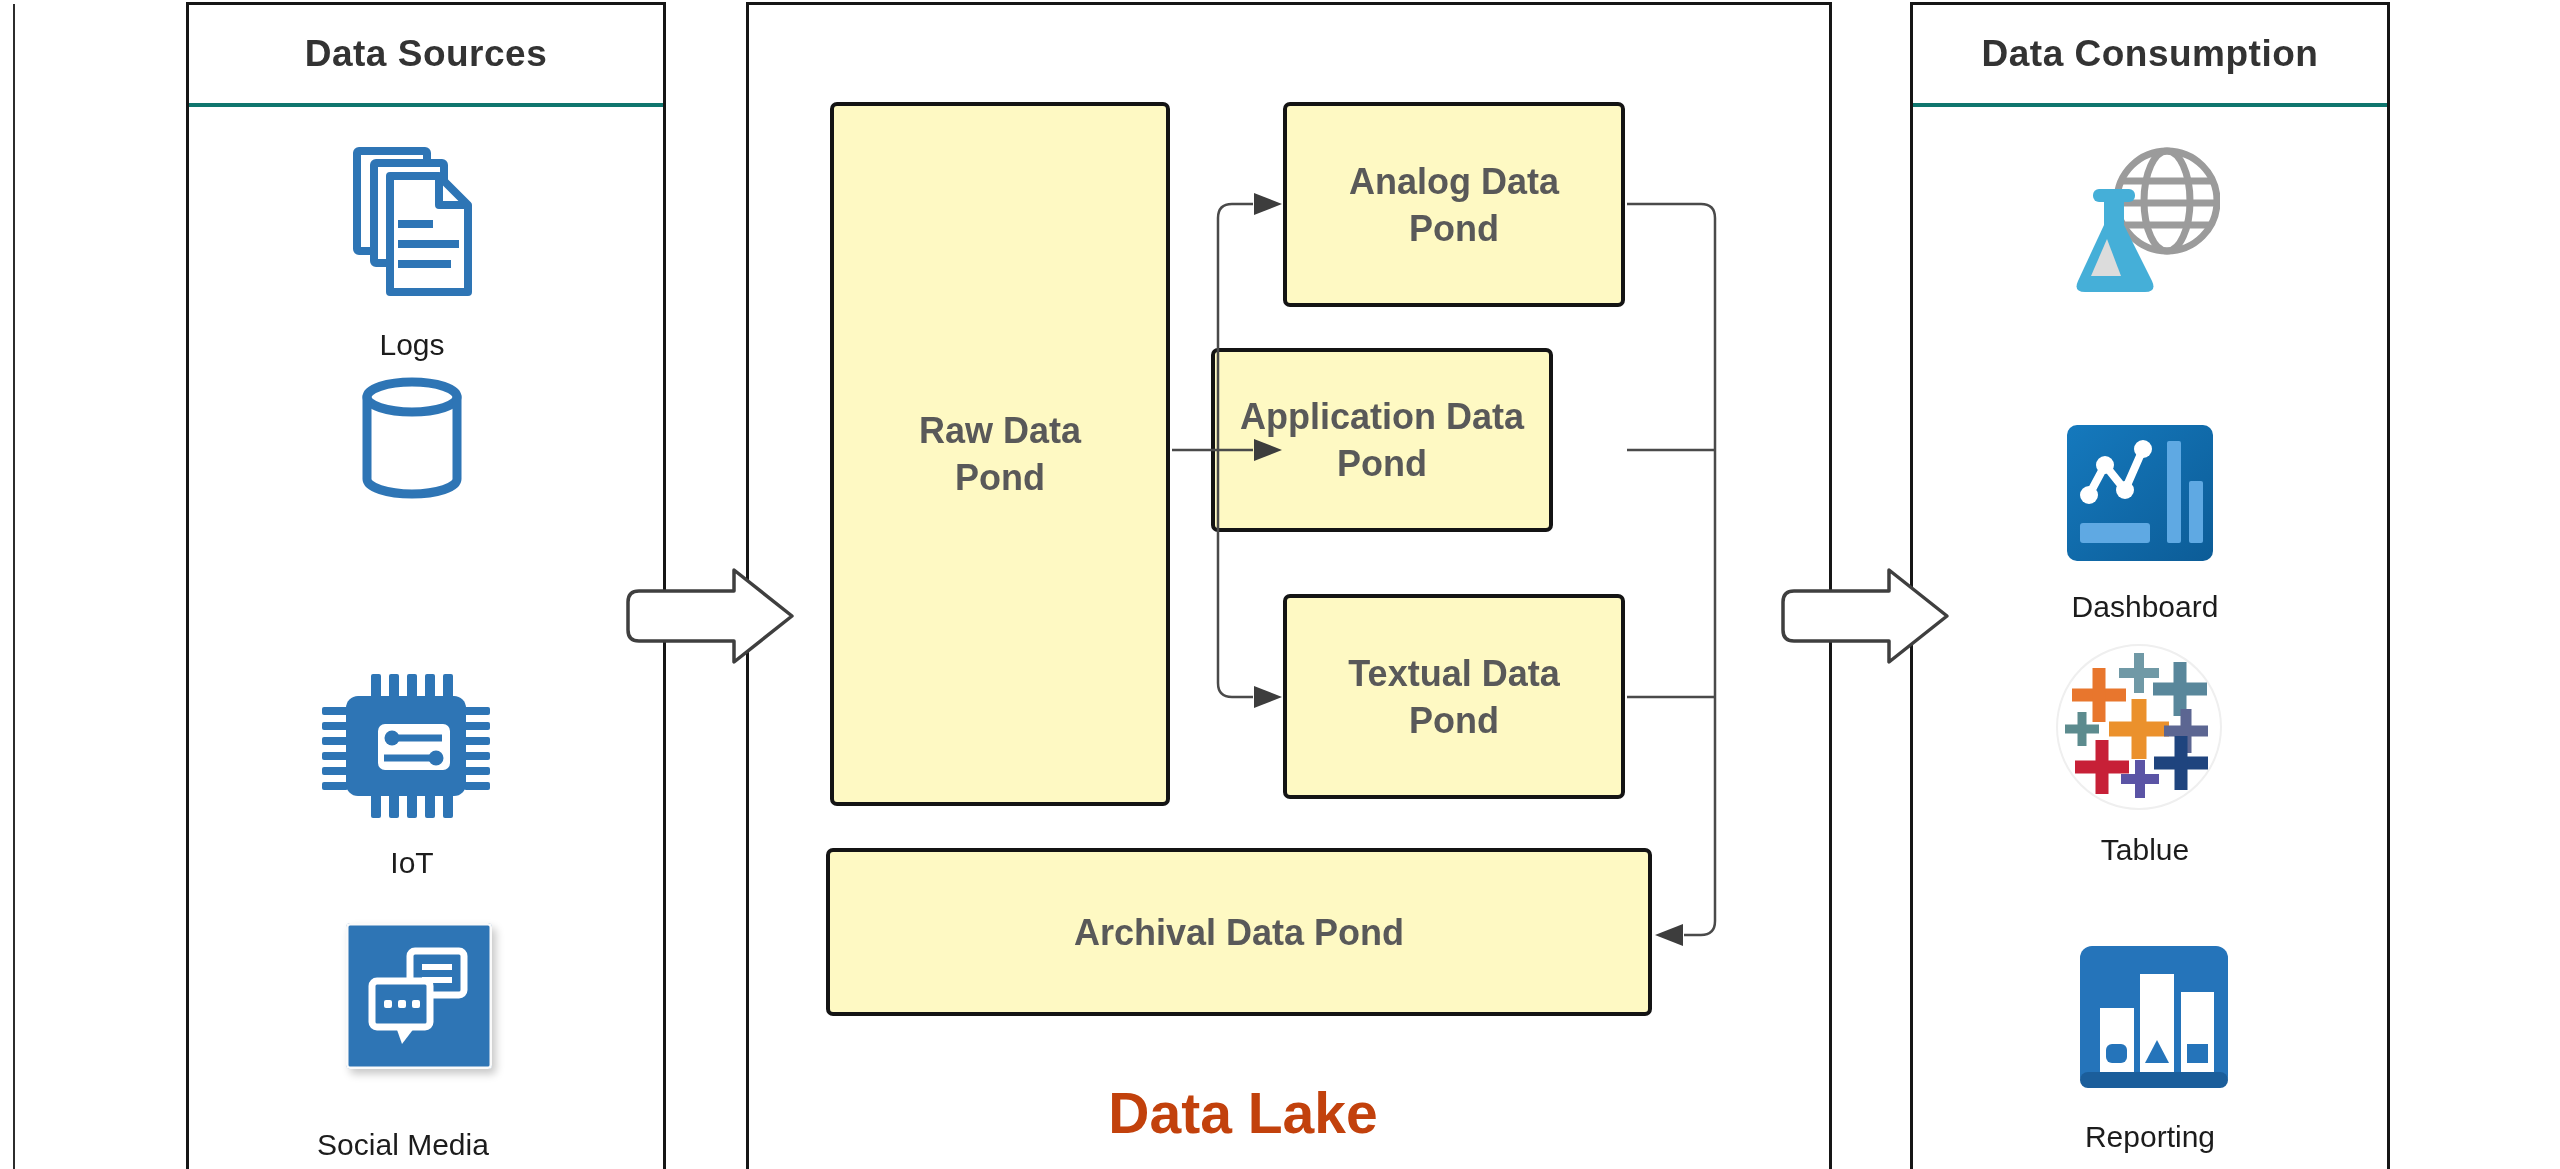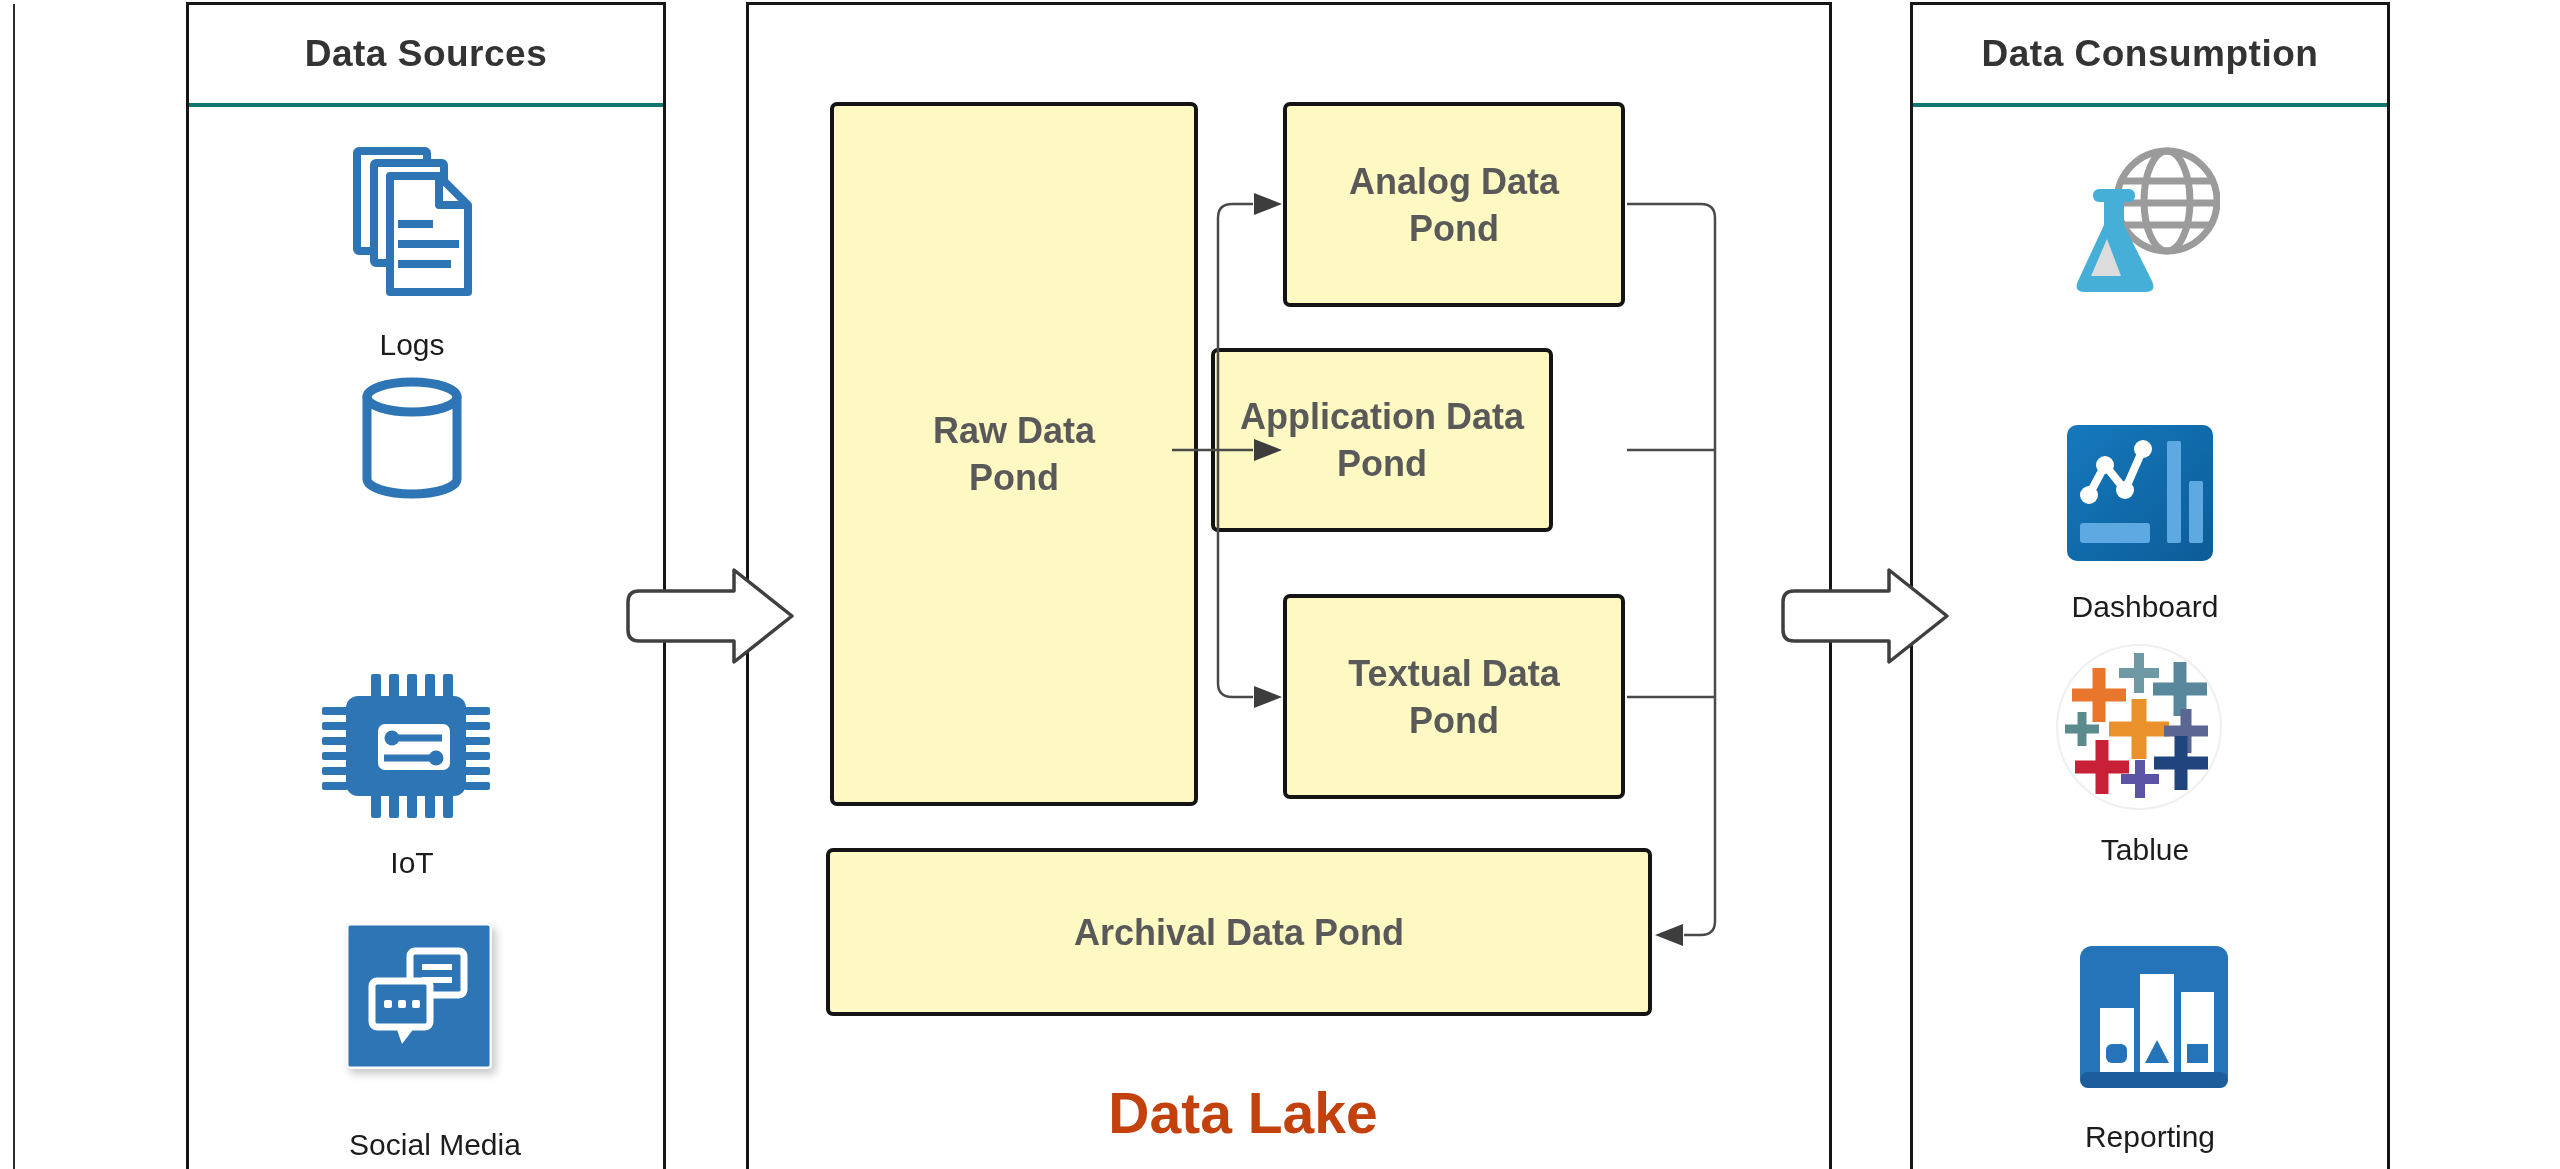--- a/index.html
+++ b/index.html
@@ -101,25 +101,25 @@
       <path d="M74 72 l-5 15 l16 -15 z" fill="#ffffff"></path>
       <line x1="76" y1="44" x2="106" y2="44" stroke="#ffffff" stroke-width="6"></line>
       <line x1="76" y1="57" x2="106" y2="57" stroke="#ffffff" stroke-width="6"></line>
       <rect x="26" y="58" width="58" height="46" rx="5" fill="#2E75B5" stroke="#ffffff" stroke-width="7"></rect>
       <path d="M50 104 l6 17 l13 -17 z" fill="#ffffff"></path>
       <rect x="38" y="77" width="8" height="8" rx="2" fill="#ffffff"></rect>
       <rect x="52" y="77" width="8" height="8" rx="2" fill="#ffffff"></rect>
       <rect x="66" y="77" width="8" height="8" rx="2" fill="#ffffff"></rect>
     </g>
   </svg>
-  <div class="item-label" style="left:275px;top:1108px;">Social Media</div>
+  <div class="item-label" style="left:243px;top:1108px;">Social Media</div>
 
   <div class="col" style="left:746px;width:1086px;"></div>
 
-  <div class="pond" style="left:830px;top:102px;width:368px;height:704px;">
+  <div class="pond" style="left:830px;top:102px;width:340px;height:704px;">
     <div class="pond-label">Raw Data
 Pond</div>
   </div>
   <div class="pond" style="left:1283px;top:102px;width:342px;height:205px;">
     <div class="pond-label">Analog Data
 Pond</div>
   </div>
   <div class="pond" style="left:1211px;top:348px;width:342px;height:184px;">
     <div class="pond-label">Application Data
 Pond</div>

